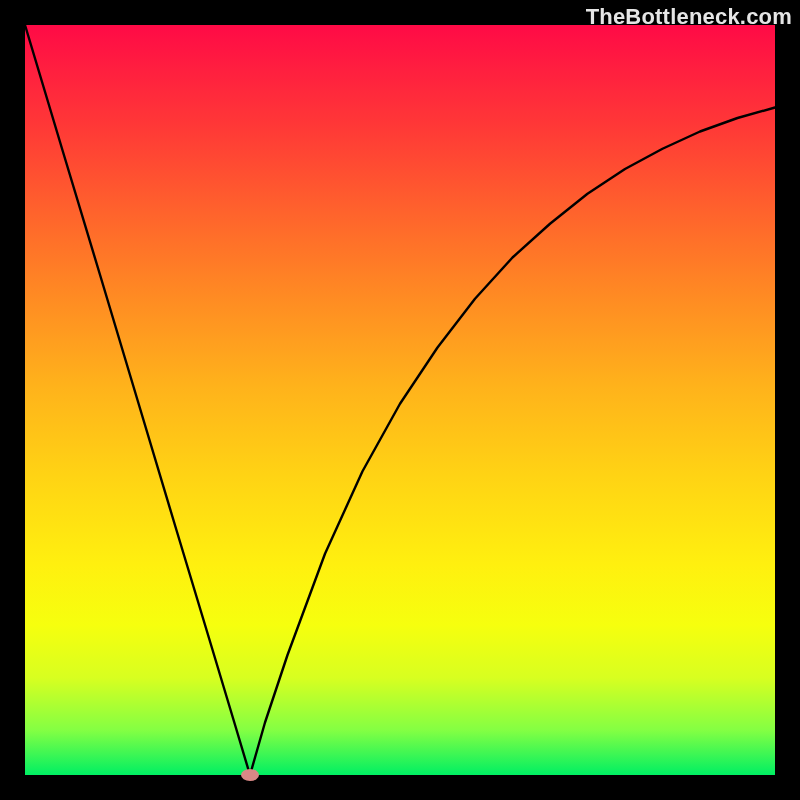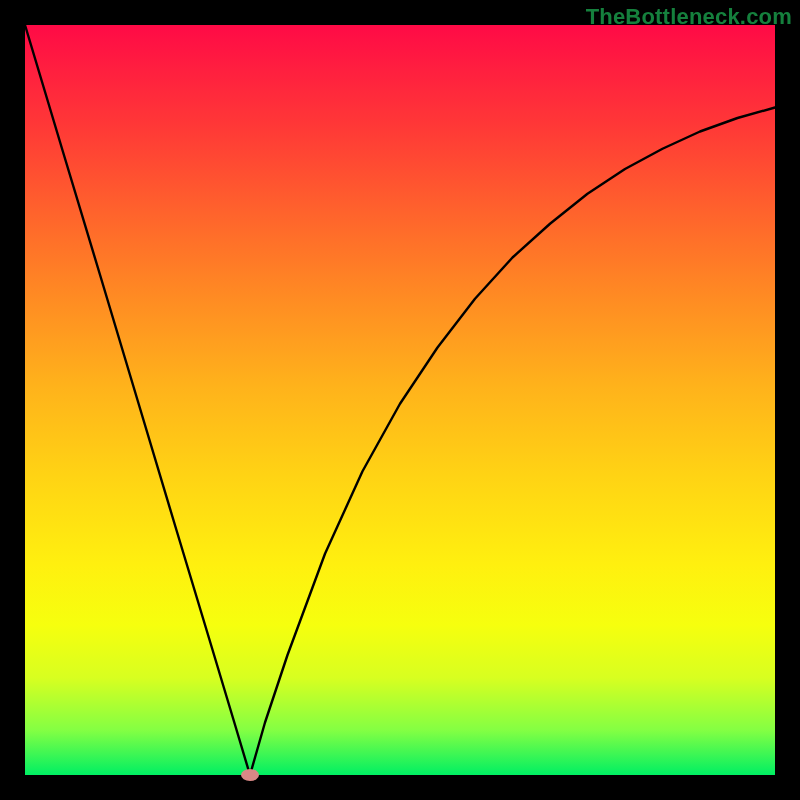--- a/index.html
+++ b/index.html
@@ -30,21 +30,21 @@
       #d8ff20 87%,
       #84ff43 94%,
       #00ef63 100%);
   }
   .watermark {
     position: absolute;
     top: 4px;
     right: 8px;
     font-size: 22px;
     font-weight: 600;
-    color: #15803d;
+    color: #e5e5e5;
     letter-spacing: 0.2px;
     user-select: none;
   }
   svg.curve {
     position: absolute;
     left: 0;
     top: 0;
     width: 750px;
     height: 750px;
     overflow: visible;

